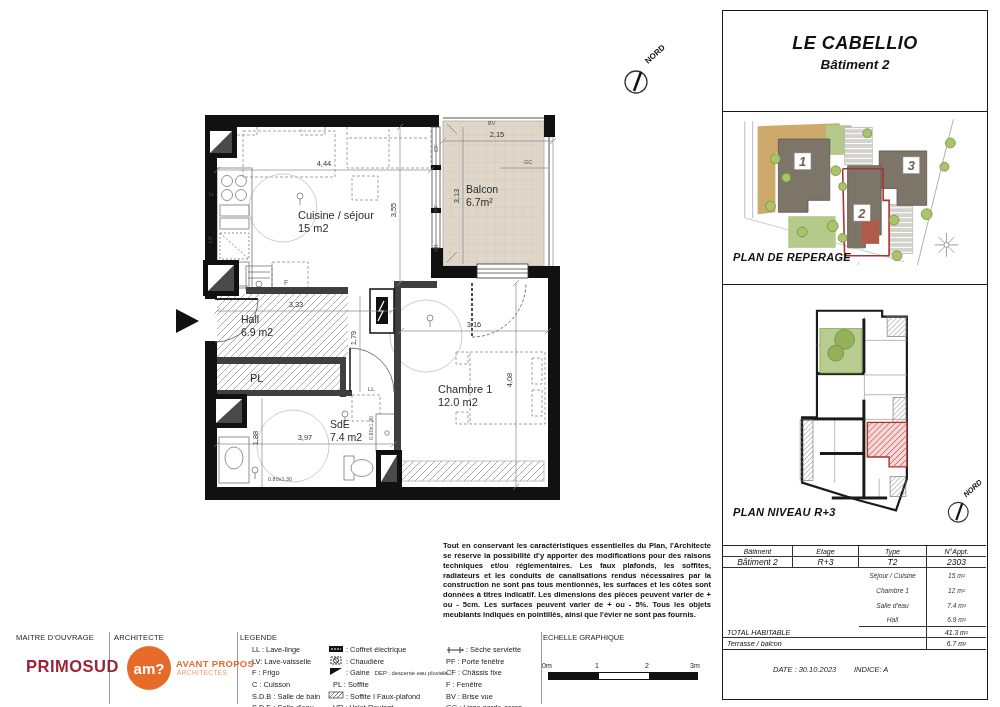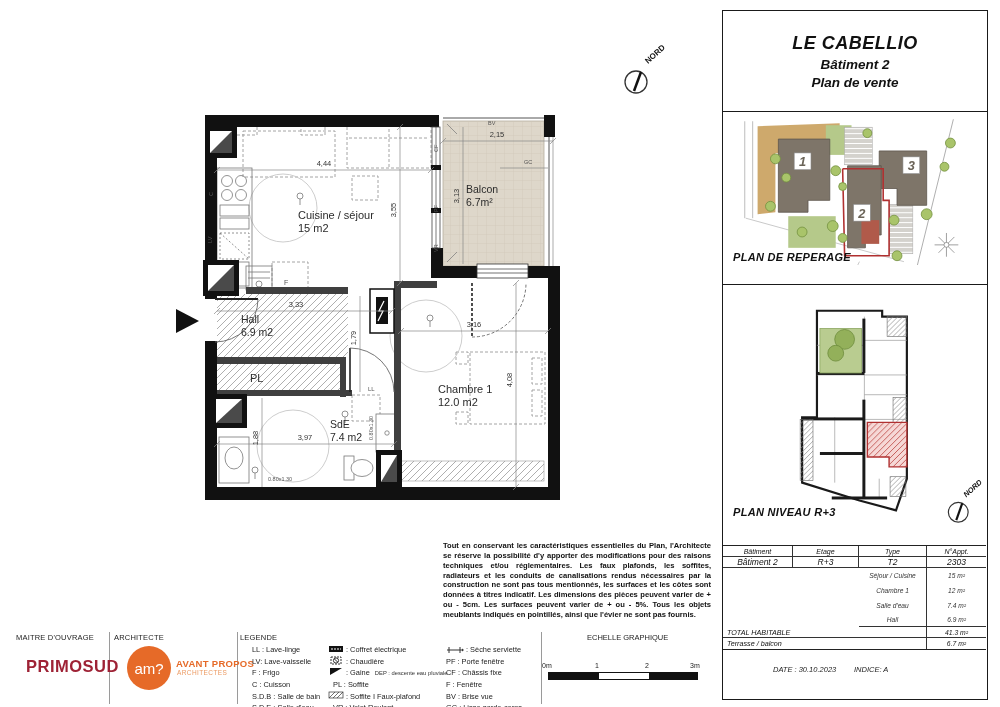--- a/index.html
+++ b/index.html
@@ -20,31 +20,31 @@
                 display:flex;align-items:center;justify-content:center;text-align:center;}
   .date-row{position:absolute;top:654px;left:0;width:100%;font-size:7.5px;color:#222;}
   
   .disclaimer{position:absolute;left:443px;top:541px;width:268px;font-size:7.6px;font-weight:bold;
               text-align:justify;line-height:1.3;color:#111;}
   
   .f-label{position:absolute;font-size:7.5px;color:#222;letter-spacing:.2px;}
   .vsep{position:absolute;top:632px;height:72px;border-left:1px solid #9a9a9a;}
   .primosud{position:absolute;left:26px;top:657px;font-size:16.5px;font-weight:bold;letter-spacing:.5px;color:#9e2235;}
   .ap-circle{position:absolute;left:127px;top:646px;width:44px;height:44px;border-radius:50%;background:#e66a28;
-             color:#fff;display:flex;align-items:center;justify-content:center;font-weight:normal;font-size:15px;}
+             color:#fff;display:flex;align-items:center;justify-content:center;font-weight:bold;font-size:15px;}
   .ap-name{position:absolute;left:176px;top:658px;font-size:9.5px;font-weight:bold;color:#e66a28;letter-spacing:.3px;}
   .ap-sub{position:absolute;left:177px;top:669px;font-size:6.5px;color:#ec9a62;letter-spacing:.4px;}
   
   .legend{position:absolute;left:240px;top:633px;font-size:7.4px;color:#222;}
   .lg-col{position:absolute;top:11px;}
   .lg-item{height:11.6px;display:flex;align-items:center;white-space:nowrap;}
   .lg-ic{display:inline-block;margin-right:2px;}
   .lg-dep{font-size:5.8px;margin-left:5px;color:#333;}
   
-  .scale-label{position:absolute;left:543px;top:633px;font-size:7.5px;color:#222;margin-left:44px;}
+  .scale-label{position:absolute;left:543px;top:633px;font-size:7.5px;color:#222;}
   .sbar{position:absolute;left:548px;top:672px;width:150px;height:8px;border:1px solid #111;box-sizing:border-box;background:#fff;}
   .sbar .b1{position:absolute;left:0;top:0;width:50px;height:100%;background:#111;}
   .sbar .b2{position:absolute;left:100px;top:0;width:48px;height:100%;background:#111;}
   .stick{position:absolute;top:662px;font-size:7px;color:#222;}
 </style>
 </head>
 <body>
 
 <div class="page">
 
@@ -361,21 +361,20 @@
   <div class="sbar">
       <div class="b1"></div>
       <div class="b2"></div>
     </div>
 
   <div class="panel">
 
     <div class="title-block">
       <div class="t1">LE CABELLIO</div>
       <div class="t2">Bâtiment 2</div>
-      <div class="t3">Plan de vente</div>
     </div>
 
     <div class="sep" style="top:100px"></div>
 
     <svg class="abs" style="left:0;top:102px" width="263" height="152" viewBox="722 112 266 153">
       <defs>
         <pattern id="park" width="6" height="5" patternUnits="userSpaceOnUse">
           <rect width="6" height="5" fill="#d4d2cd"></rect>
             <line x1="0" y1="2.5" x2="6" y2="2.5" stroke="#fff" stroke-width="1"></line>
         </pattern>

